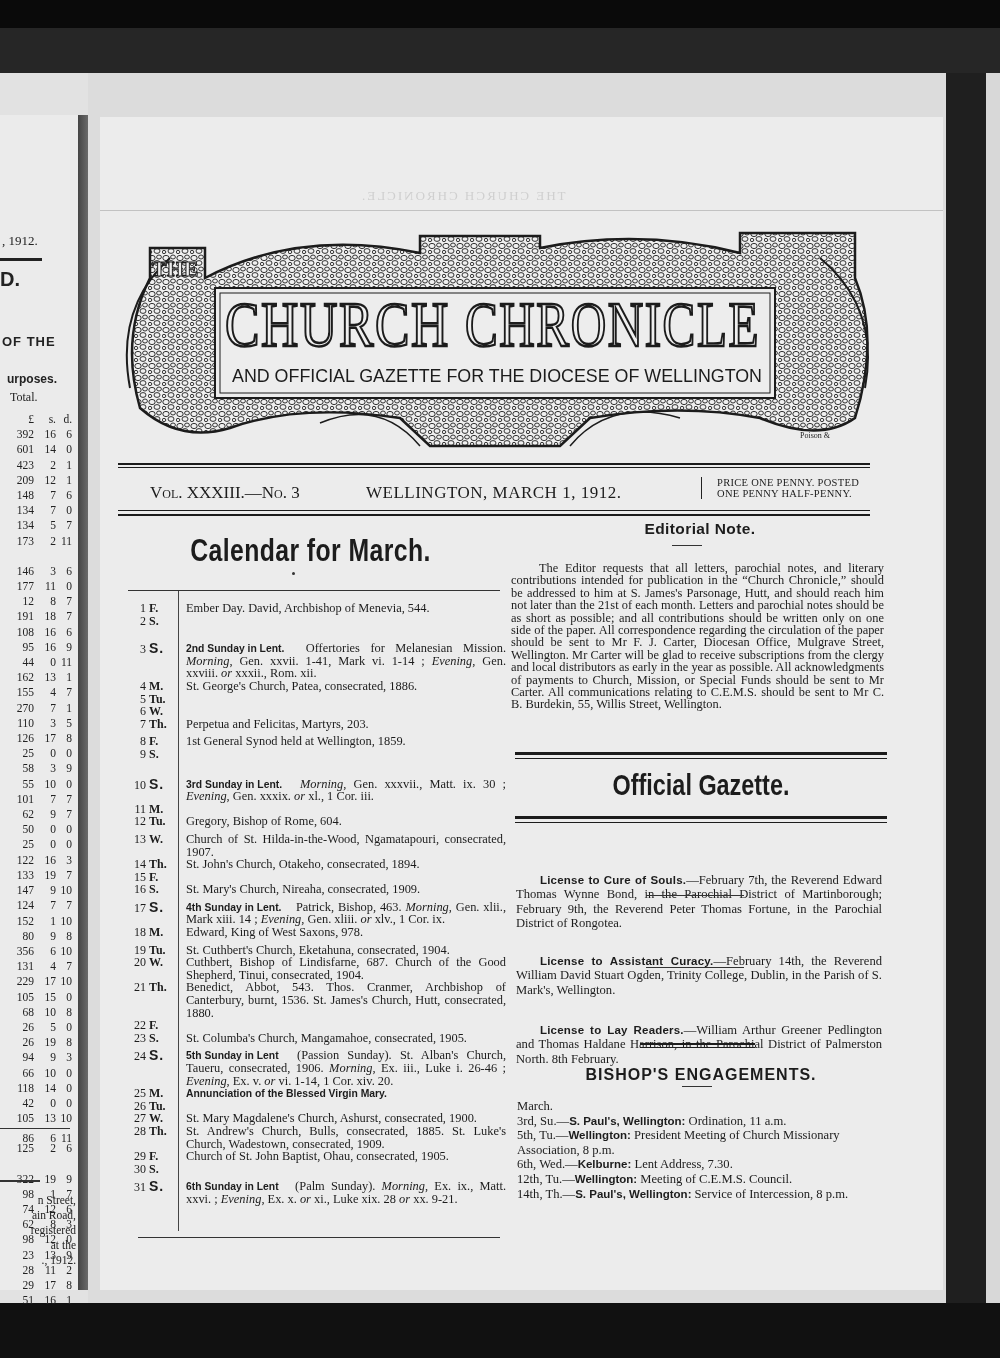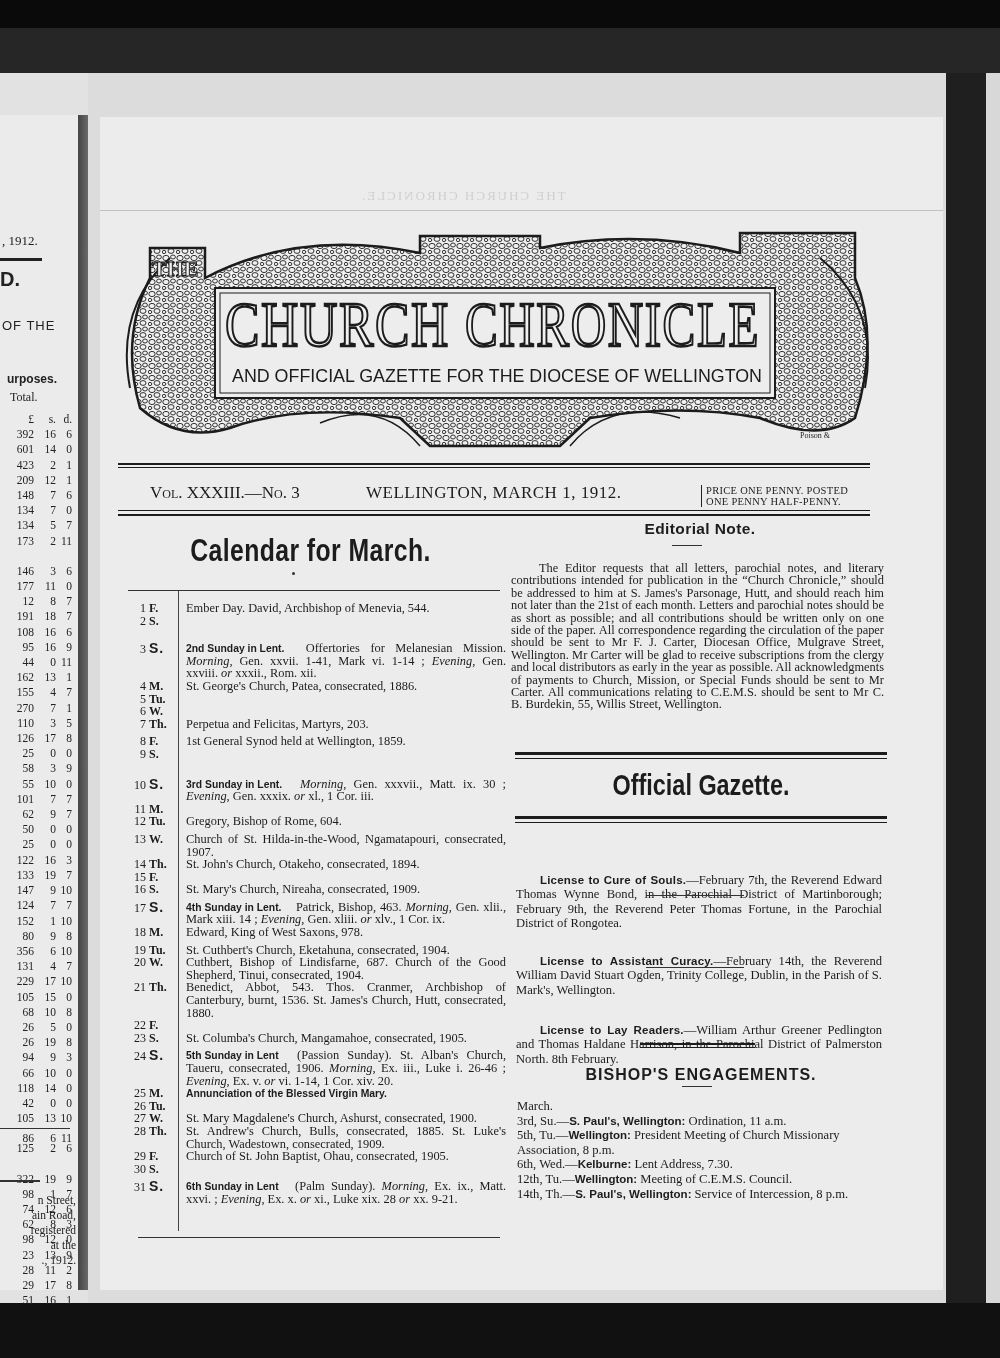--- a/index.html
+++ b/index.html
@@ -16,21 +16,21 @@
   #right-strip{left:986px;top:73px;width:14px;height:1230px;background:#d8d8d8;}
   #bottom-dark{left:0;top:1303px;width:1000px;height:55px;background:#111;}
   #ghost-rule{left:100px;top:210px;width:843px;height:1px;background:#c2c2c2;}
   #ghost-head{left:360px;top:188px;font-size:13px;color:#cfcfcf;letter-spacing:2px;transform:scaleX(-1);}
 
   
   .lp{font-family:"Liberation Serif",serif;color:#222;font-size:12px;}
   #lp-date{left:2px;top:233px;font-size:13px;}
   #lp-rule{left:0;top:258px;width:42px;height:3px;background:#222;}
   #lp-d{left:0;top:268px;font-size:20px;font-weight:bold;font-family:"Liberation Sans",sans-serif;}
-  #lp-ofthe{left:2px;top:318px;font-size:13px;font-weight:normal;font-family:"Liberation Sans",sans-serif;letter-spacing:1px;}
+  #lp-ofthe{left:2px;top:334px;font-size:13px;font-weight:bold;font-family:"Liberation Sans",sans-serif;letter-spacing:1px;}
   #lp-purposes{left:0;top:372px;font-size:12px;font-weight:bold;font-family:"Liberation Sans",sans-serif;padding-left:7px;}
   #lp-total{left:10px;top:390px;font-size:12px;}
   #lp-table{left:0;top:412px;width:72px;font-size:11.5px;line-height:15.2px;}
   .lp-row{display:flex;justify-content:flex-end;white-space:nowrap;}
   .lp-row span{display:inline-block;text-align:right;}
   .lp-row .c1{width:34px;}
   .lp-row .c2{width:22px;}
   .lp-row .c3{width:16px;}
   .lp-gap{height:15px;}
   #lp-sumrule{left:0;top:1128px;width:70px;height:1px;background:#333;}
@@ -43,21 +43,21 @@
   #masthead svg{width:100%;height:100%;}
 
   
   .rule-thick{background:#1c1c1c;height:2px;}
   .rule-thin{background:#1c1c1c;height:1px;}
   #vol-rule1a{left:118px;top:463px;width:752px;}
   #vol-rule1b{left:118px;top:467px;width:752px;}
   #vol-line{left:118px;top:477px;width:752px;height:26px;font-size:17px;}
   #vol-label{left:12px;top:6px;font-variant:small-caps;margin-left:20px;}
   #vol-city{left:248px;top:6px;letter-spacing:0.5px;}
-  #vol-price{left:583px;top:8px;font-size:10.5px;line-height:11px;letter-spacing:0.3px;border-left:1px solid #222;padding-left:4px;}
+  #vol-price{left:583px;top:0;font-size:10.5px;line-height:11px;letter-spacing:0.3px;border-left:1px solid #222;padding-left:15px;}
   #vol-rule2a{left:118px;top:510px;width:752px;}
   #vol-rule2b{left:118px;top:514px;width:752px;}
 
   
   #cal-title{left:118px;top:533px;width:385px;text-align:center;font-family:"Liberation Sans",sans-serif;font-weight:bold;font-size:31px;transform:scaleX(0.8);transform-origin:center;letter-spacing:0.5px;}
   #cal-dot{left:292px;top:572px;width:3px;height:3px;background:#333;border-radius:50%;}
   #cal-toprule{left:128px;top:590px;width:372px;height:1px;background:#333;}
   #cal-vline{left:178px;top:591px;width:1px;height:640px;background:#444;}
   #cal-botrule{left:138px;top:1237px;width:362px;height:1px;background:#333;}
   #cal-list{left:128px;top:602px;width:378px;font-size:12.4px;line-height:12.6px;}

